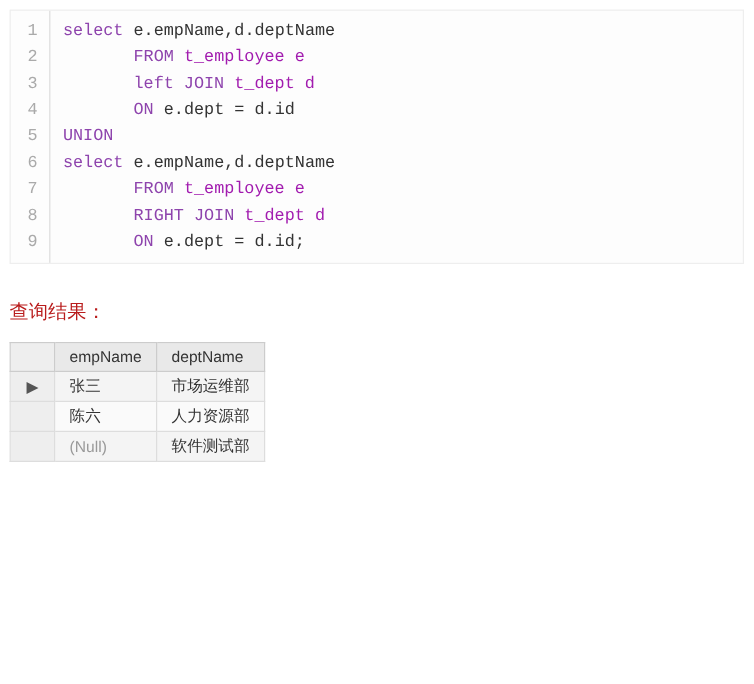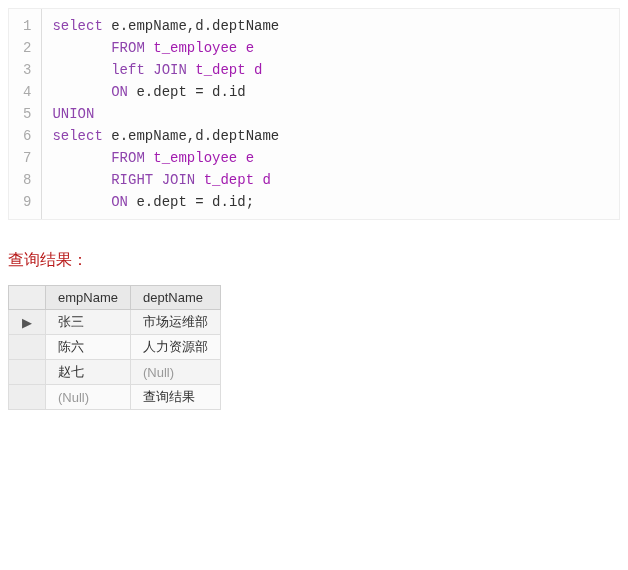--- a/index.html
+++ b/index.html
@@ -111,22 +111,17 @@
         <td>张三</td>
         <td>市场运维部</td>
       </tr>
       <tr>
         <td class="row-marker"></td>
         <td>陈六</td>
         <td>人力资源部</td>
       </tr>
       <tr>
         <td class="row-marker"></td>
-        <td>赵七</td>
         <td class="null-val">(Null)</td>
-      </tr>
-      <tr>
-        <td class="row-marker"></td>
-        <td class="null-val">(Null)</td>
-        <td>查询结果</td>
+        <td>软件测试部</td>
       </tr>
     </tbody>
 </table>
 
 </body></html>

